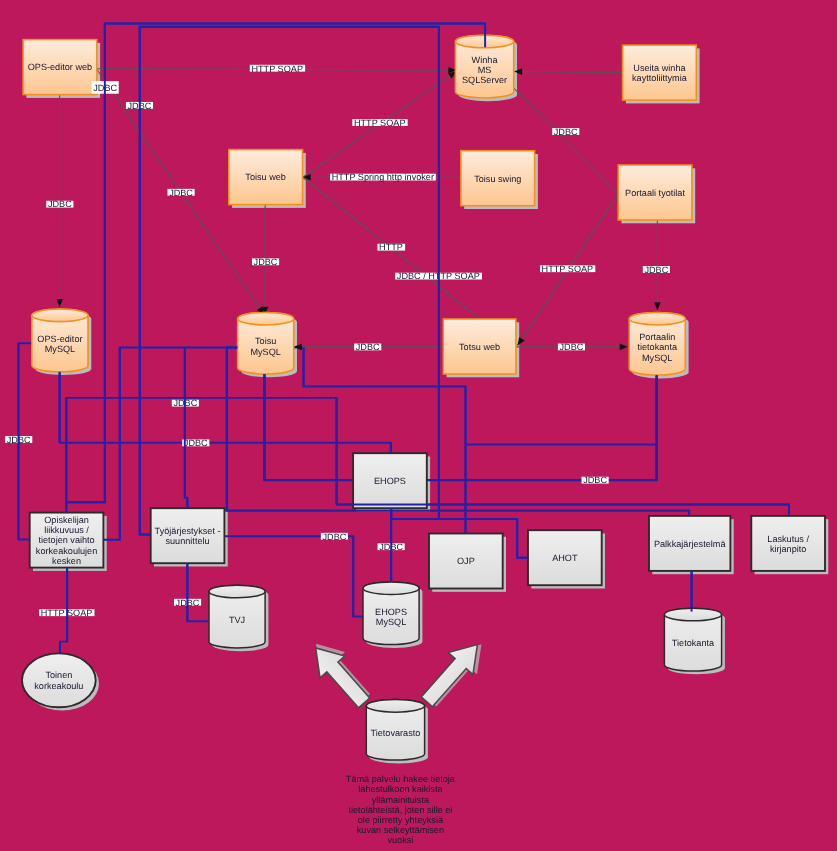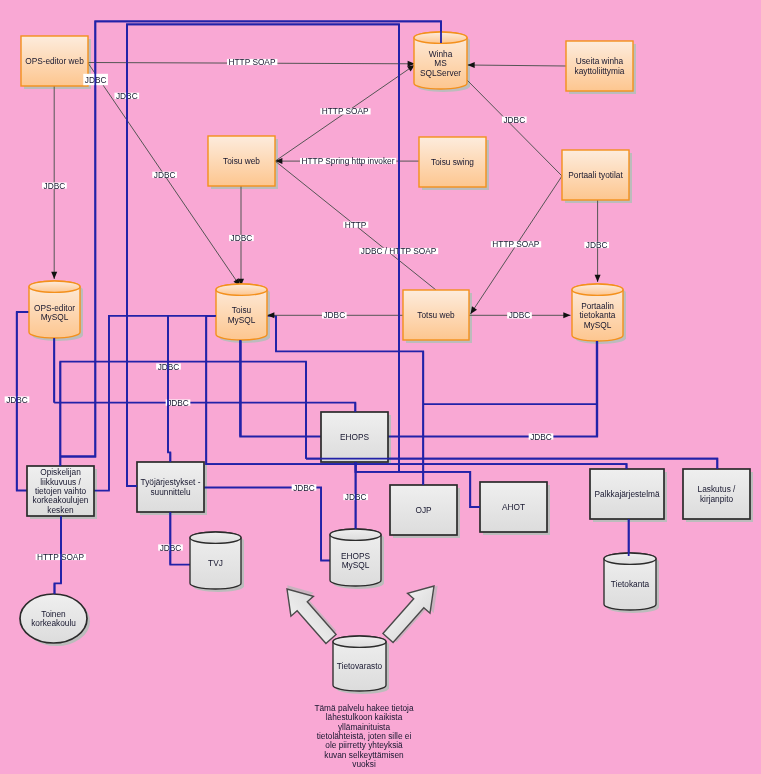--- a/index.html
+++ b/index.html
@@ -1,18 +1,18 @@
 <!DOCTYPE html>
 <html><head>
 <meta charset="utf-8">
 <title>Arkkitehtuurikaavio</title>
 <style>
   html,body{margin:0;padding:0;background:#ffffff;}
   body{width:761px;height:774px;overflow:hidden;font-family:"Liberation Sans",sans-serif;}
-  #canvas{position:relative;width:761px;height:774px;background:#f9a8d4;}
+  #canvas{position:relative;width:761px;height:774px;background:#be185d;}
   svg{display:block;}
   text{font-family:"Liberation Sans",sans-serif;}
   .nlabel{font-size:8.3px;fill:#16162e;text-anchor:middle;}
   .elabel{font-size:8.3px;fill:#16162e;text-anchor:middle;}
   .note{font-size:8.3px;fill:#16162e;text-anchor:middle;}
 </style>
 </head>
 <body>
 
 <div id="canvas">

